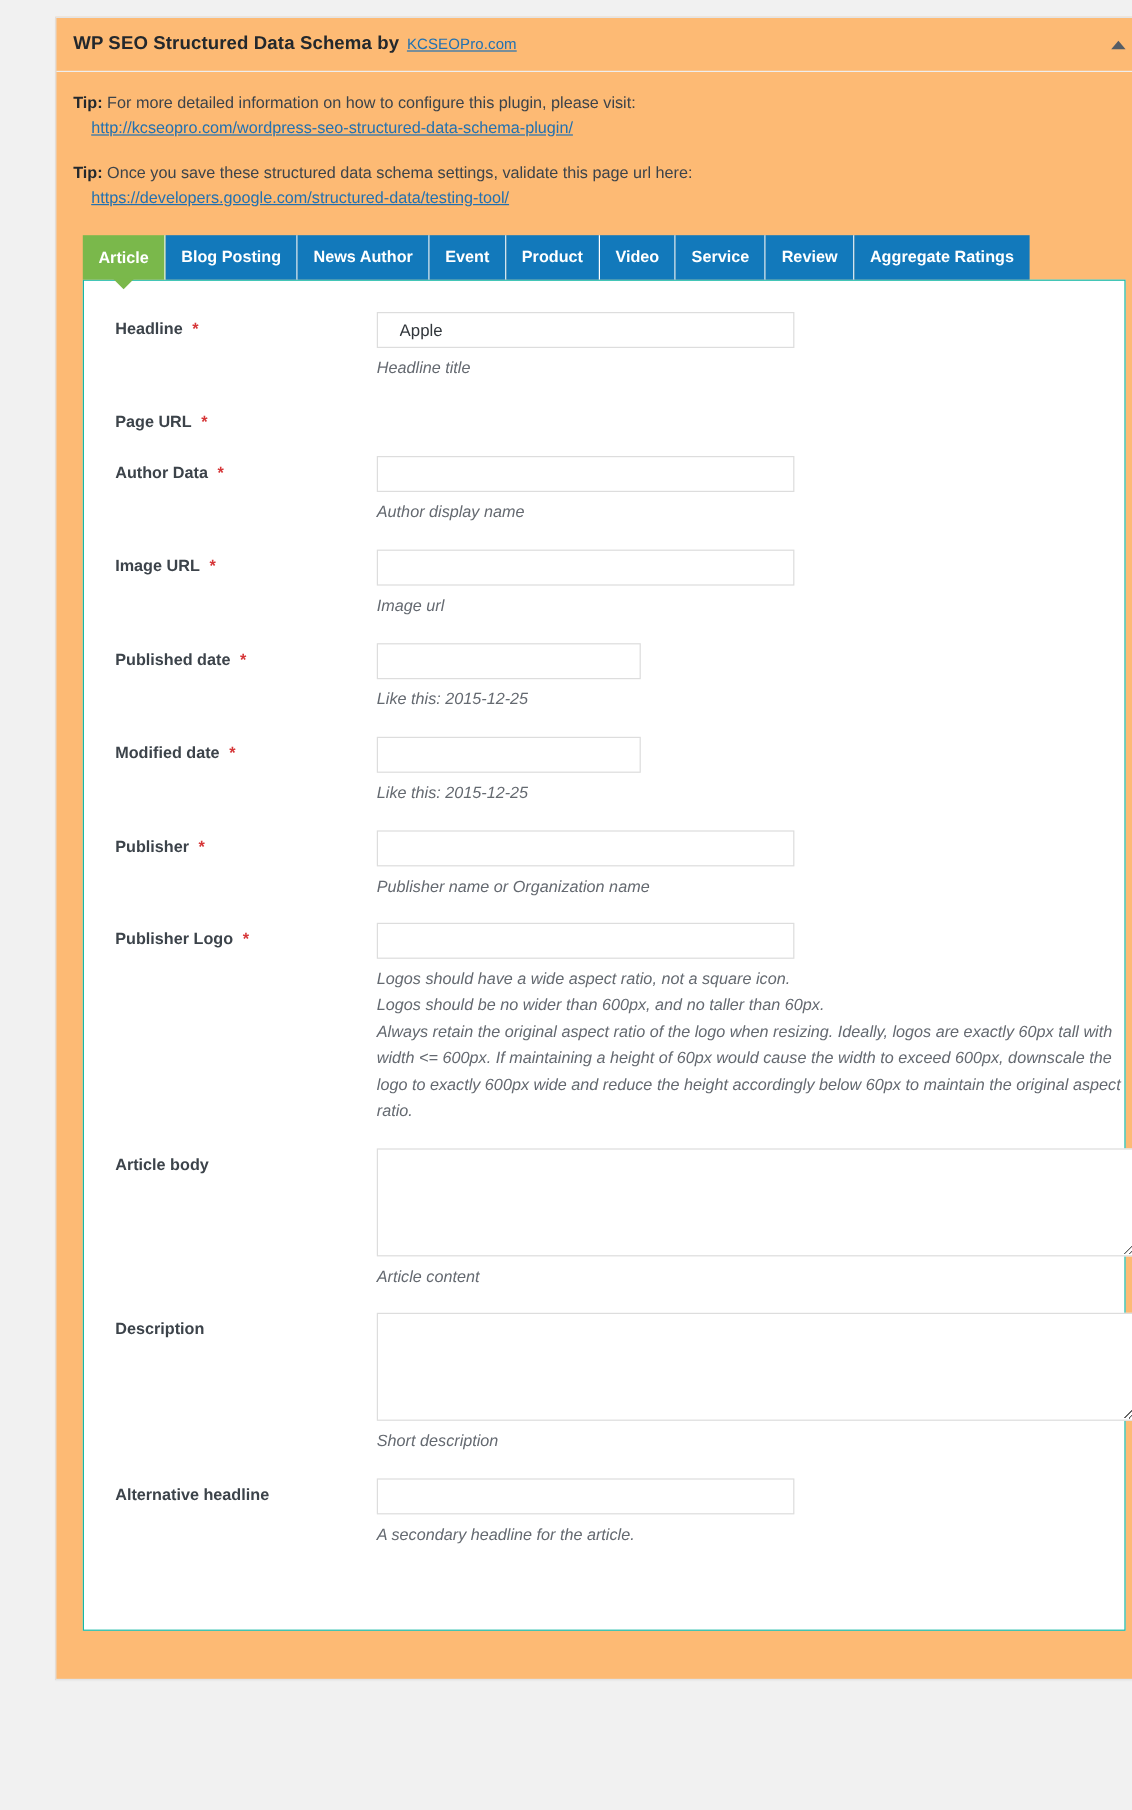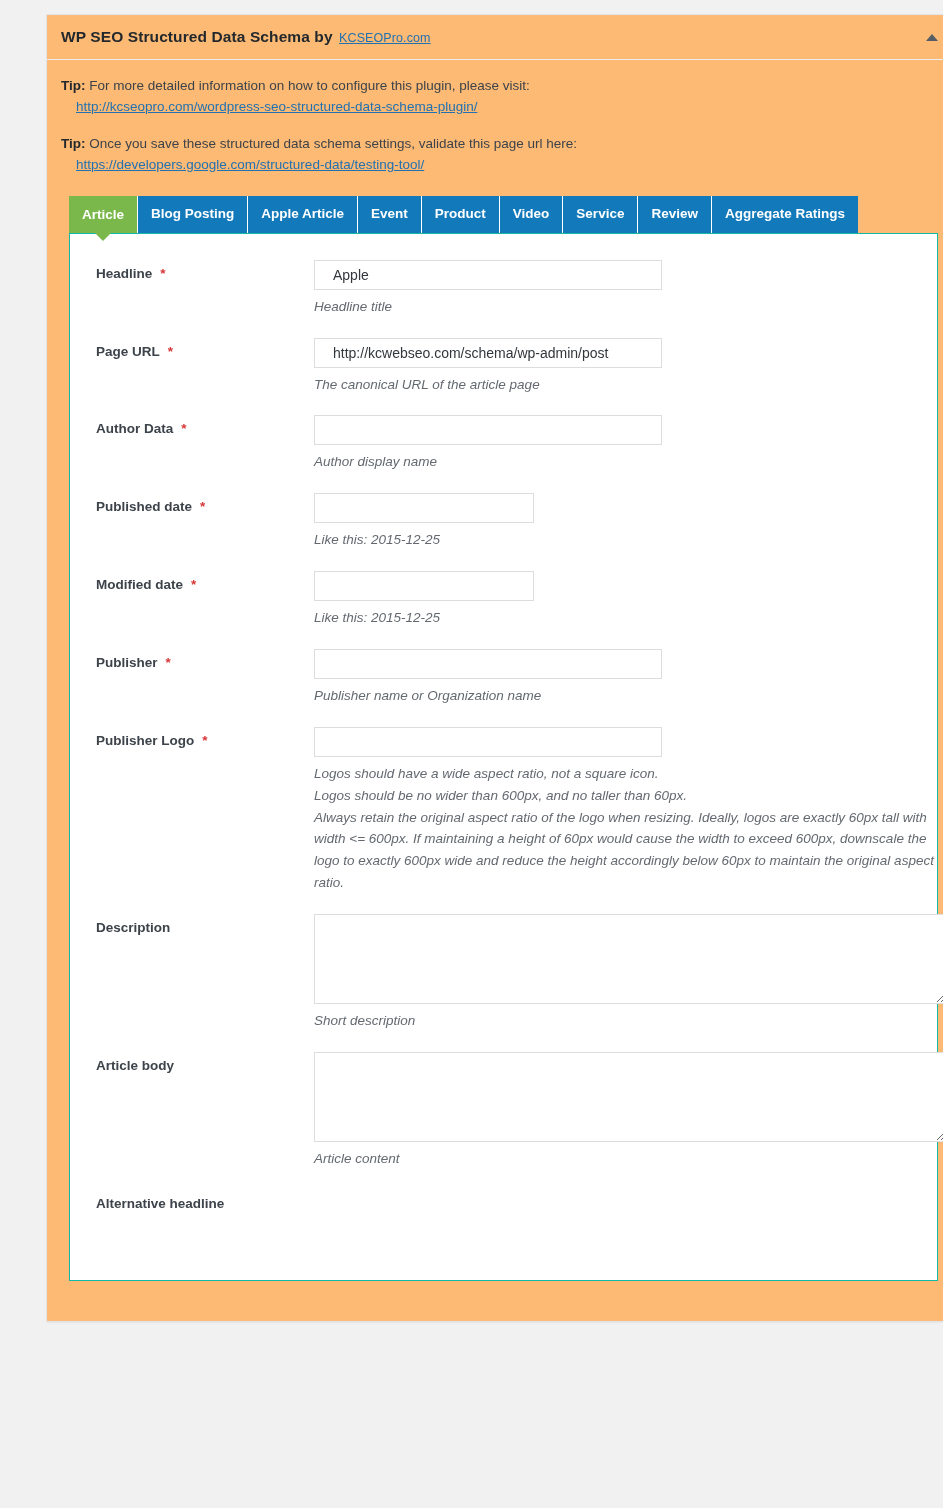--- a/index.html
+++ b/index.html
@@ -232,21 +232,21 @@
       </div>
 
     <div class="tabs-wrap" id="tabs-wrap">
         <div class="tab active">
           <span>Article</span>
         </div>
         <div class="tab">
           <span>Blog Posting</span>
         </div>
         <div class="tab">
-          <span>Apple Article</span>
+          <span>News Author</span>
         </div>
         <div class="tab">
           <span>Event</span>
         </div>
         <div class="tab">
           <span>Product</span>
         </div>
         <div class="tab">
           <span>Video</span>
         </div>
@@ -263,28 +263,31 @@
 
     <div class="tab-panel" id="tab-panel">
         <div class="field-row">
           <div class="field-label"><span>Headline</span><span class="req">*</span></div>
           <div class="field-control"><input type="text" class="txt w-wide" value="Apple" style=""><div class="help">
               <span class="line">Headline title</span>
             </div></div>
         </div>
         <div class="field-row">
           <div class="field-label"><span>Page URL</span><span class="req">*</span></div>
-          <div class="field-control"><input type="text" class="txt w-wide" value="http://kcwebseo.com/schema/wp-admin/post" style=""><div class="help">
-              <span class="line">The canonical URL of the article page</span>
-            </div></div>
         </div>
         <div class="field-row">
           <div class="field-label"><span>Author Data</span><span class="req">*</span></div>
           <div class="field-control"><input type="text" class="txt w-wide" value="" style=""><div class="help">
               <span class="line">Author display name</span>
+            </div></div>
+        </div>
+        <div class="field-row">
+          <div class="field-label"><span>Image URL</span><span class="req">*</span></div>
+          <div class="field-control"><input type="text" class="txt w-wide" value="" style=""><div class="help">
+              <span class="line">Image url</span>
             </div></div>
         </div>
         <div class="field-row">
           <div class="field-label"><span>Published date</span><span class="req">*</span></div>
           <div class="field-control"><input type="text" class="txt w-date" value="" style=""><div class="help">
               <span class="line">Like this: 2015-12-25</span>
             </div></div>
         </div>
         <div class="field-row">
           <div class="field-label"><span>Modified date</span><span class="req">*</span></div>
@@ -298,38 +301,41 @@
               <span class="line">Publisher name or Organization name</span>
             </div></div>
         </div>
         <div class="field-row">
           <div class="field-label"><span>Publisher Logo</span><span class="req">*</span></div>
           <div class="field-control"><input type="text" class="txt w-wide" value="" style=""><div class="help multi">
               <span class="line">Logos should have a wide aspect ratio, not a square icon.</span>
               <span class="line">Logos should be no wider than 600px, and no taller than 60px.</span>
               <span class="line">Always retain the original aspect ratio of the logo when resizing. Ideally, logos are exactly 60px tall with width &lt;= 600px. If maintaining a height of 60px would cause the width to exceed 600px, downscale the logo to exactly 600px wide and reduce the height accordingly below 60px to maintain the original aspect ratio.</span>
             </div></div>
+        </div>
+        <div class="field-row">
+          <div class="field-label"><span>Article body</span></div>
+          <div class="field-control">
+            <textarea class="txt" value="" style=""></textarea>
+            <div class="help">
+              <span class="line">Article content</span>
+            </div>
+          </div>
         </div>
         <div class="field-row">
           <div class="field-label"><span>Description</span></div>
           <div class="field-control">
             <textarea class="txt" value="" style=""></textarea>
             <div class="help">
               <span class="line">Short description</span>
             </div>
           </div>
         </div>
         <div class="field-row">
-          <div class="field-label"><span>Article body</span></div>
-          <div class="field-control">
-            <textarea class="txt" value="" style=""></textarea>
-            <div class="help">
-              <span class="line">Article content</span>
-            </div>
-          </div>
-        </div>
-        <div class="field-row">
           <div class="field-label"><span>Alternative headline</span></div>
+          <div class="field-control"><input type="text" class="txt w-wide" value="" style=""><div class="help">
+              <span class="line">A secondary headline for the article.</span>
+            </div></div>
         </div>
       </div>
 
   </div>
 </div>
 
 </body></html>

